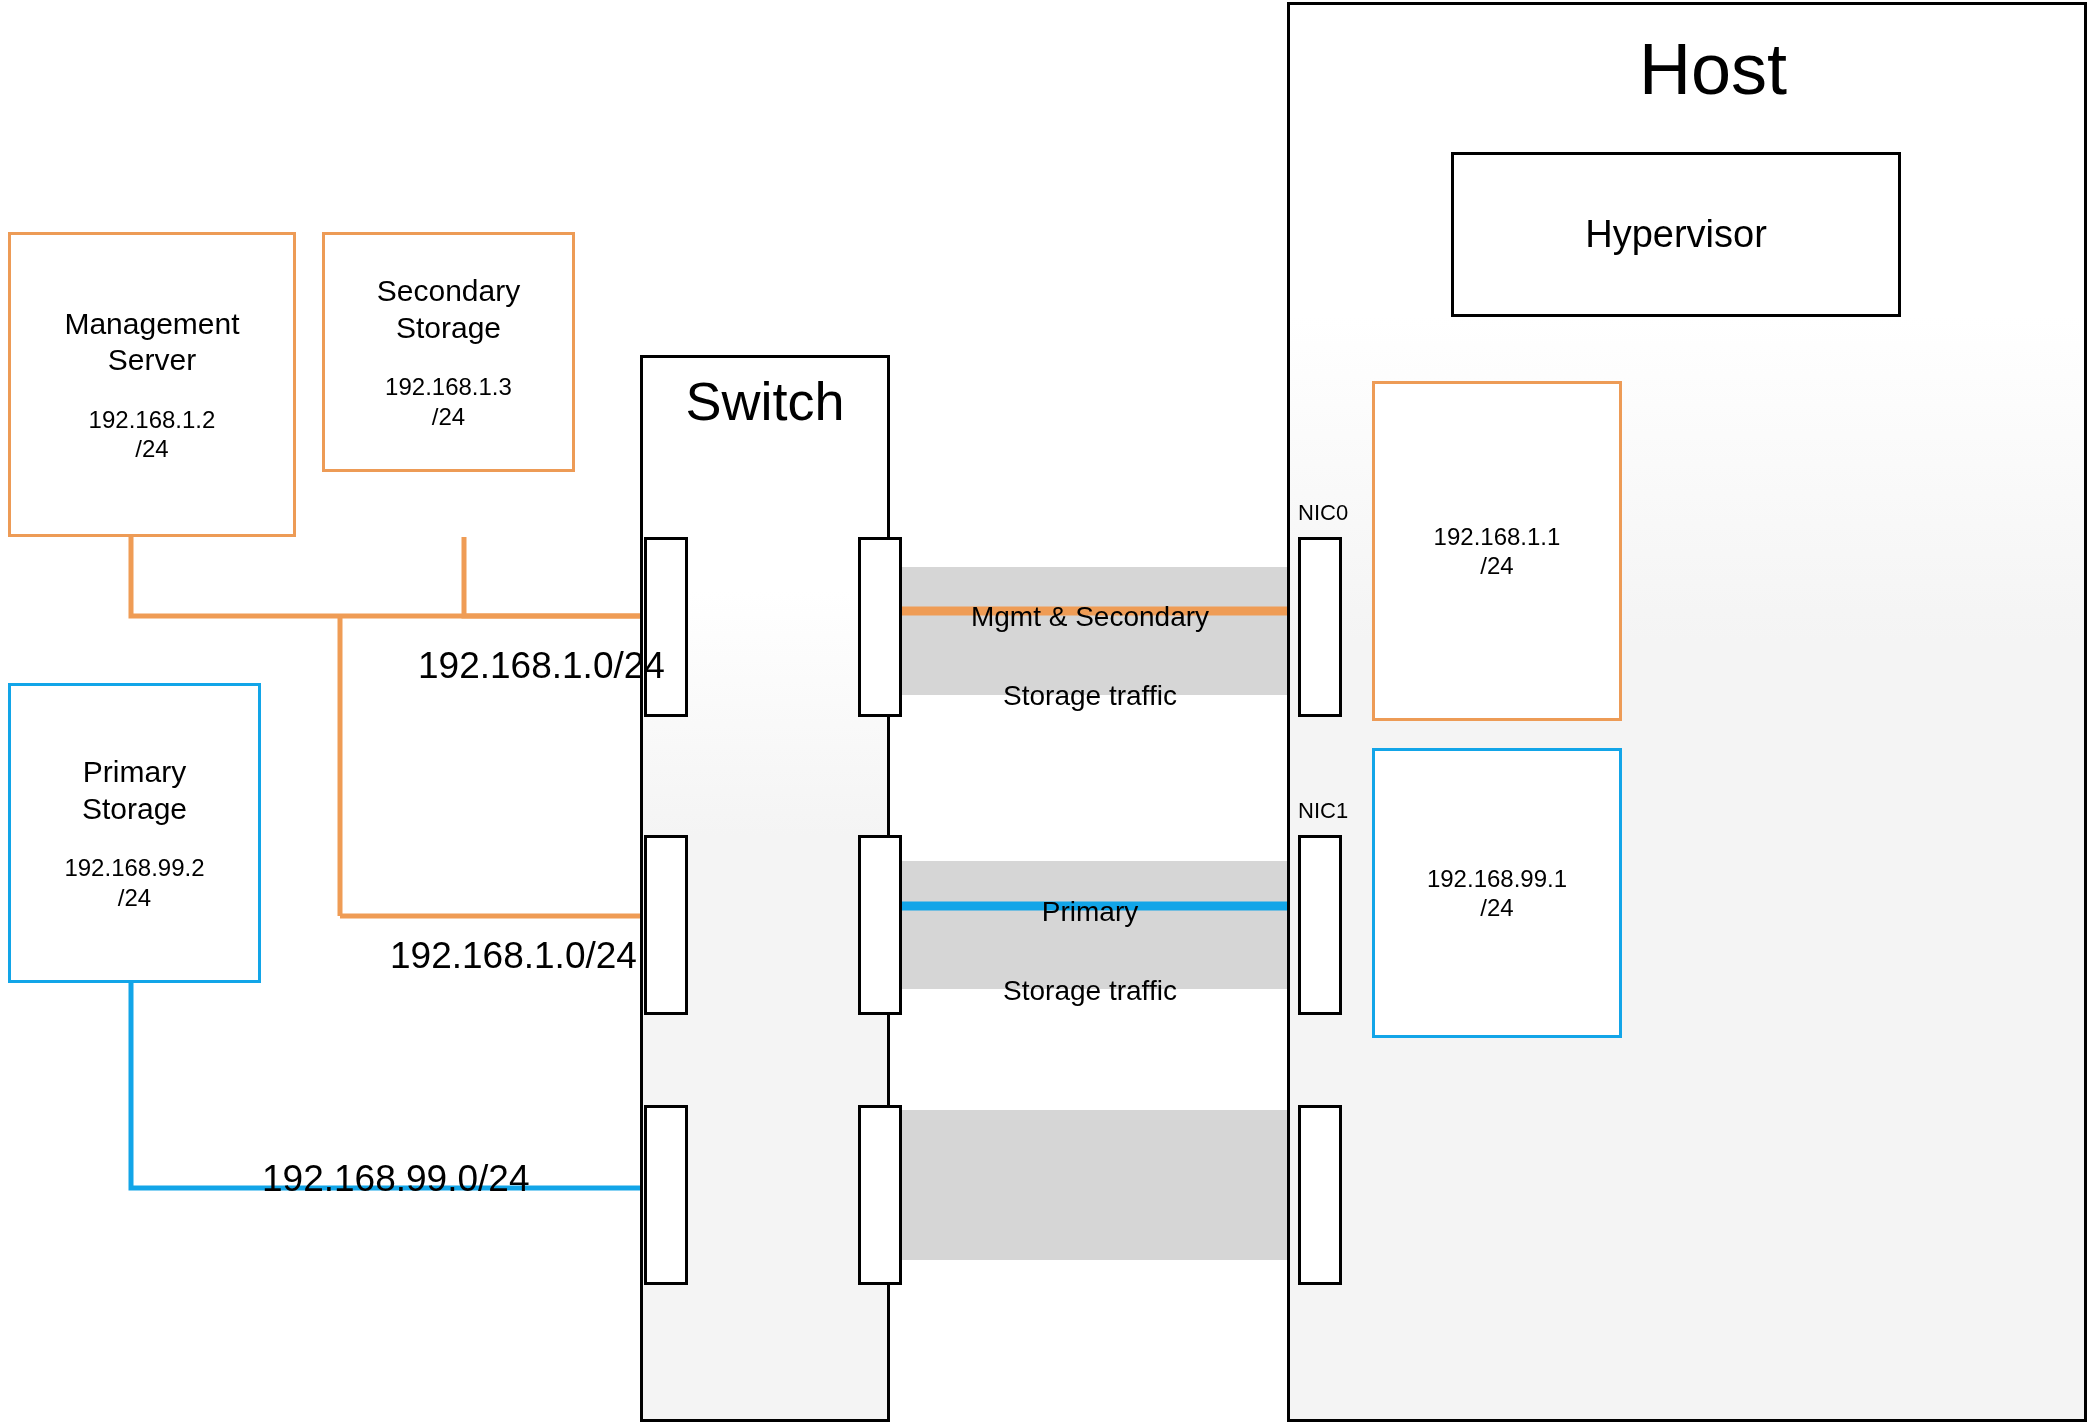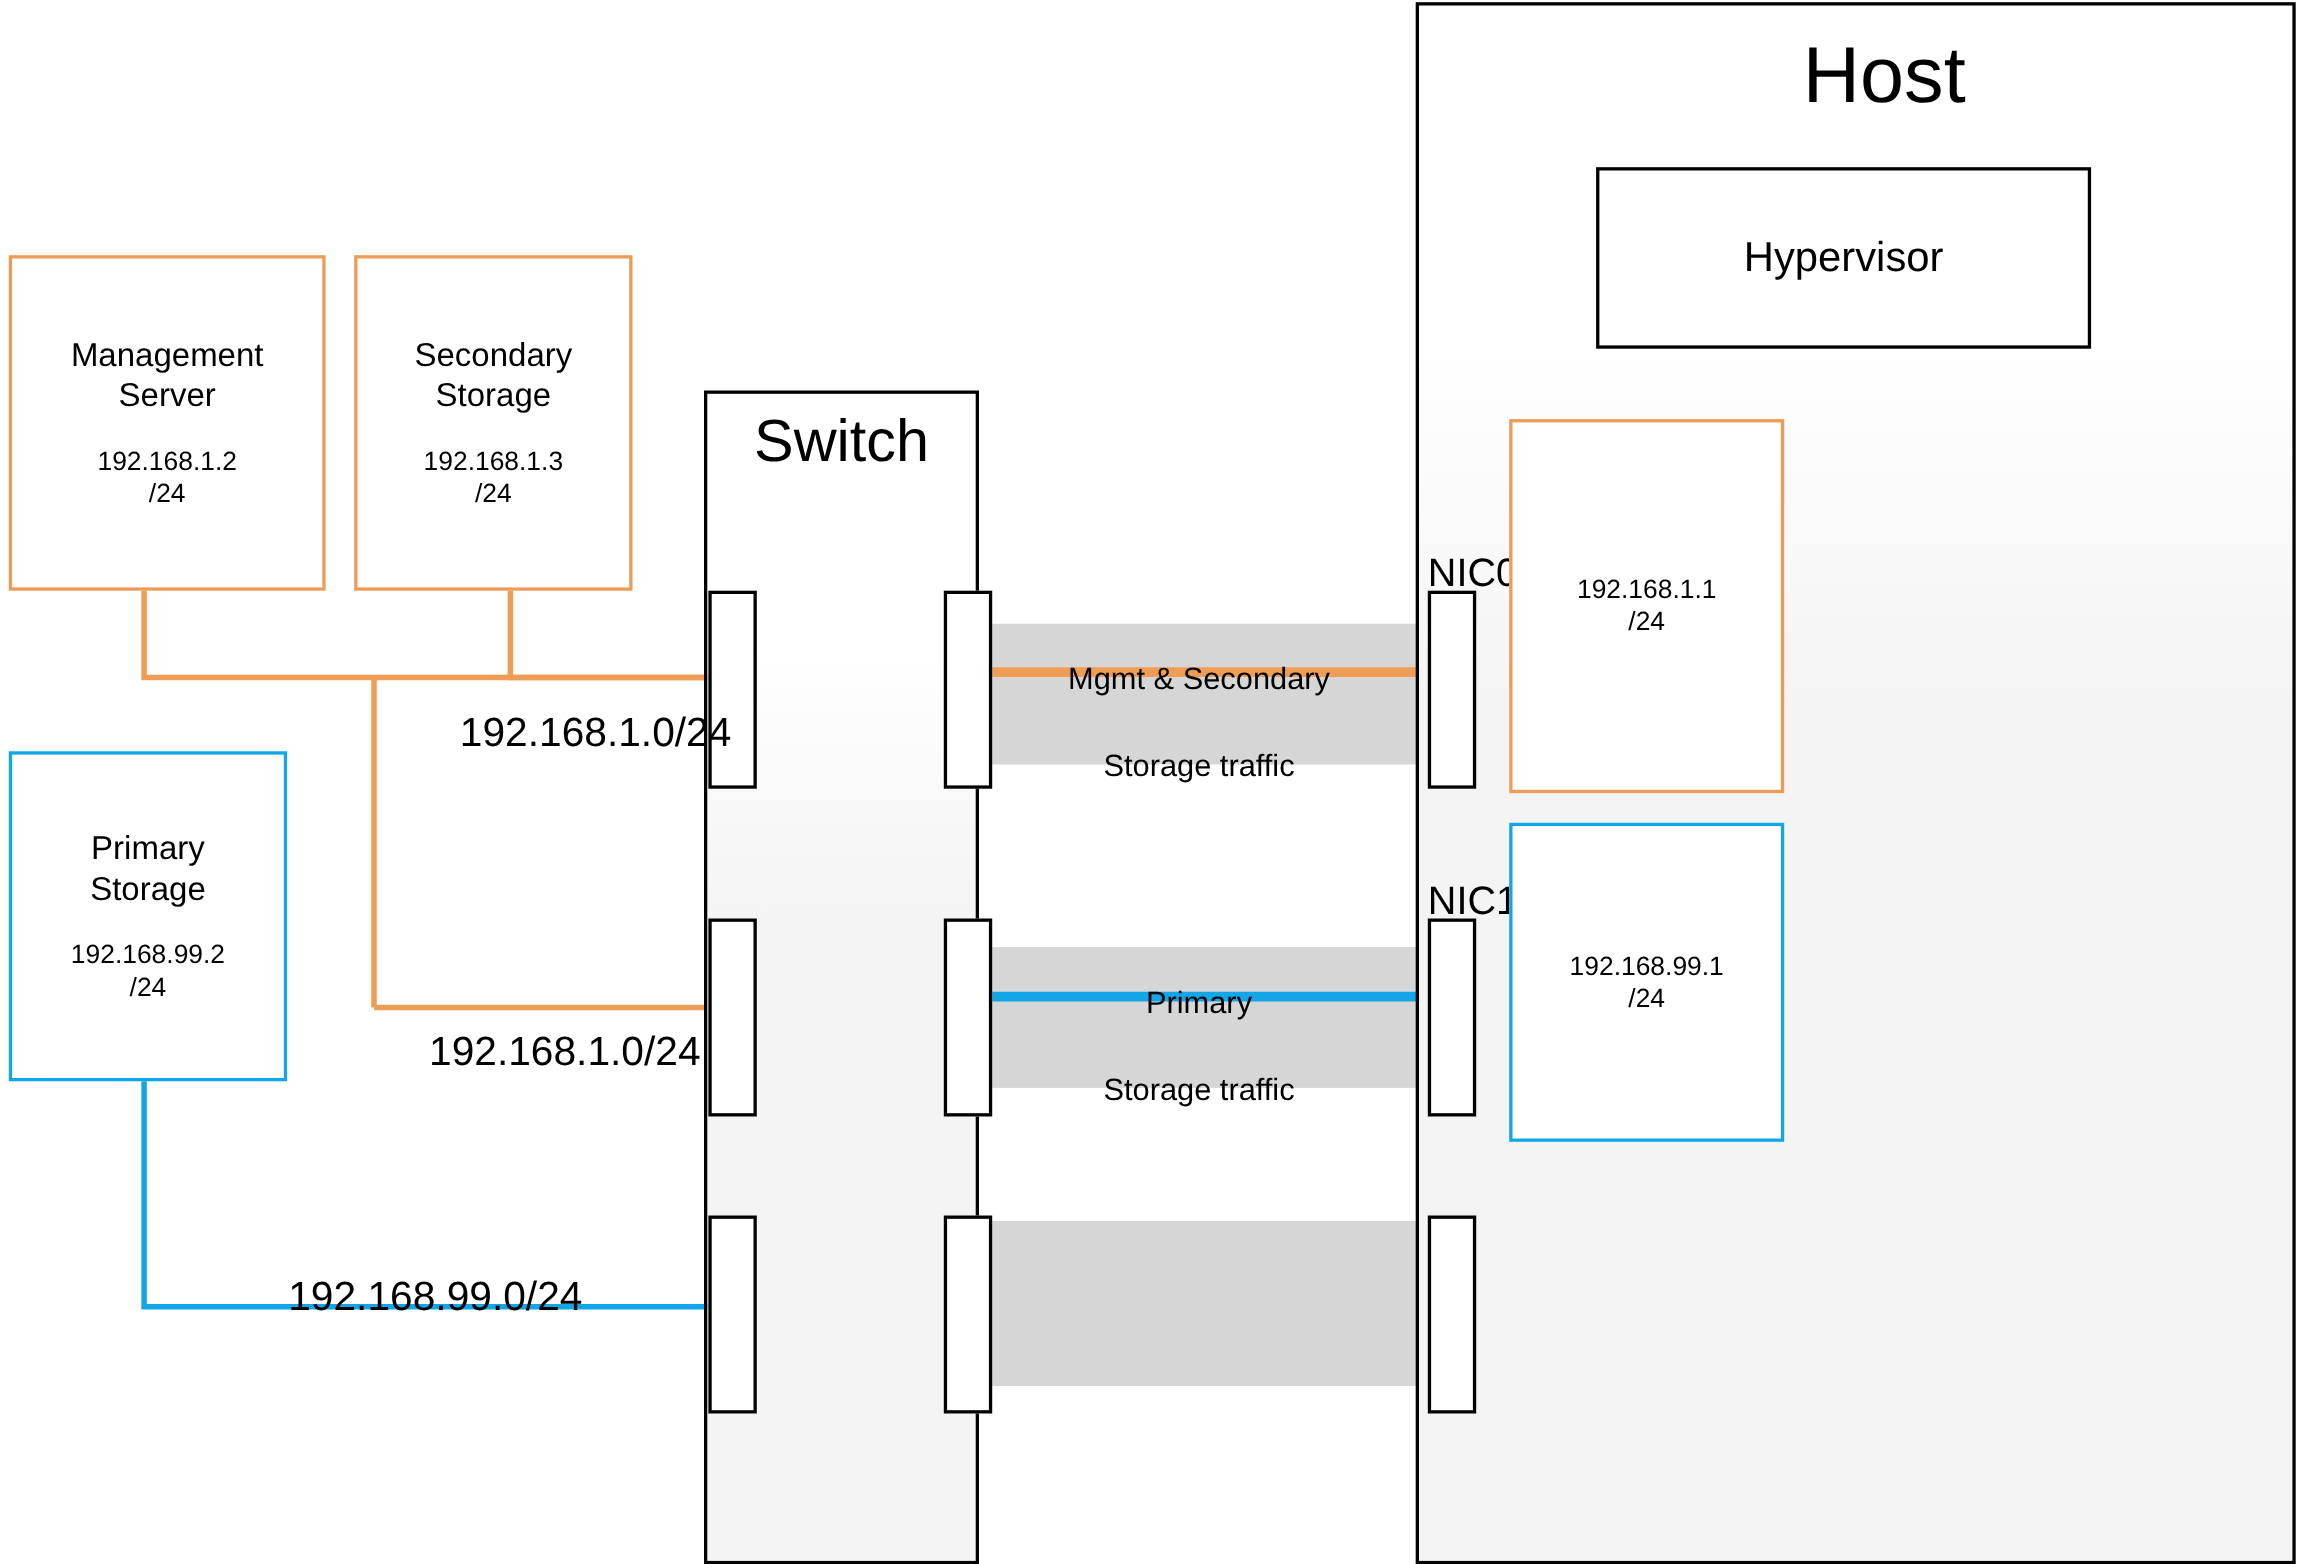--- a/index.html
+++ b/index.html
@@ -74,21 +74,21 @@
   .traffic-label {
     position: absolute;
     font-size: 28px;
     color: #000;
     text-align: center;
     white-space: pre-line;
     line-height: 1.12;
   }
   .nic-label {
     position: absolute;
-    font-size: 36px;
+    font-size: 22px;
     color: #000;
     white-space: nowrap;
   }
 </style>
 </head>
 <body>
 
 <div id="canvas">
 
   <svg id="wires" viewBox="0 0 2088 1422">
@@ -127,21 +127,21 @@
   </svg>
 
   <div class="node orange-box" style="left:8px; top:232px; width:288px; height:305px;">
     <div class="title">Management
 Server</div>
     <div class="gap"></div>
     <div class="addr">192.168.1.2
 /24</div>
   </div>
 
-  <div class="node orange-box" style="left:322px; top:232px; width:253px; height:305px;">
+  <div class="node orange-box" style="left:322px; top:232px; width:253px; height:240px;">
     <div class="title">Secondary
 Storage</div>
     <div class="gap"></div>
     <div class="addr">192.168.1.3
 /24</div>
   </div>
 
   <div class="node blue-box" style="left:8px; top:683px; width:253px; height:300px;">
     <div class="title">Primary
 Storage</div>

